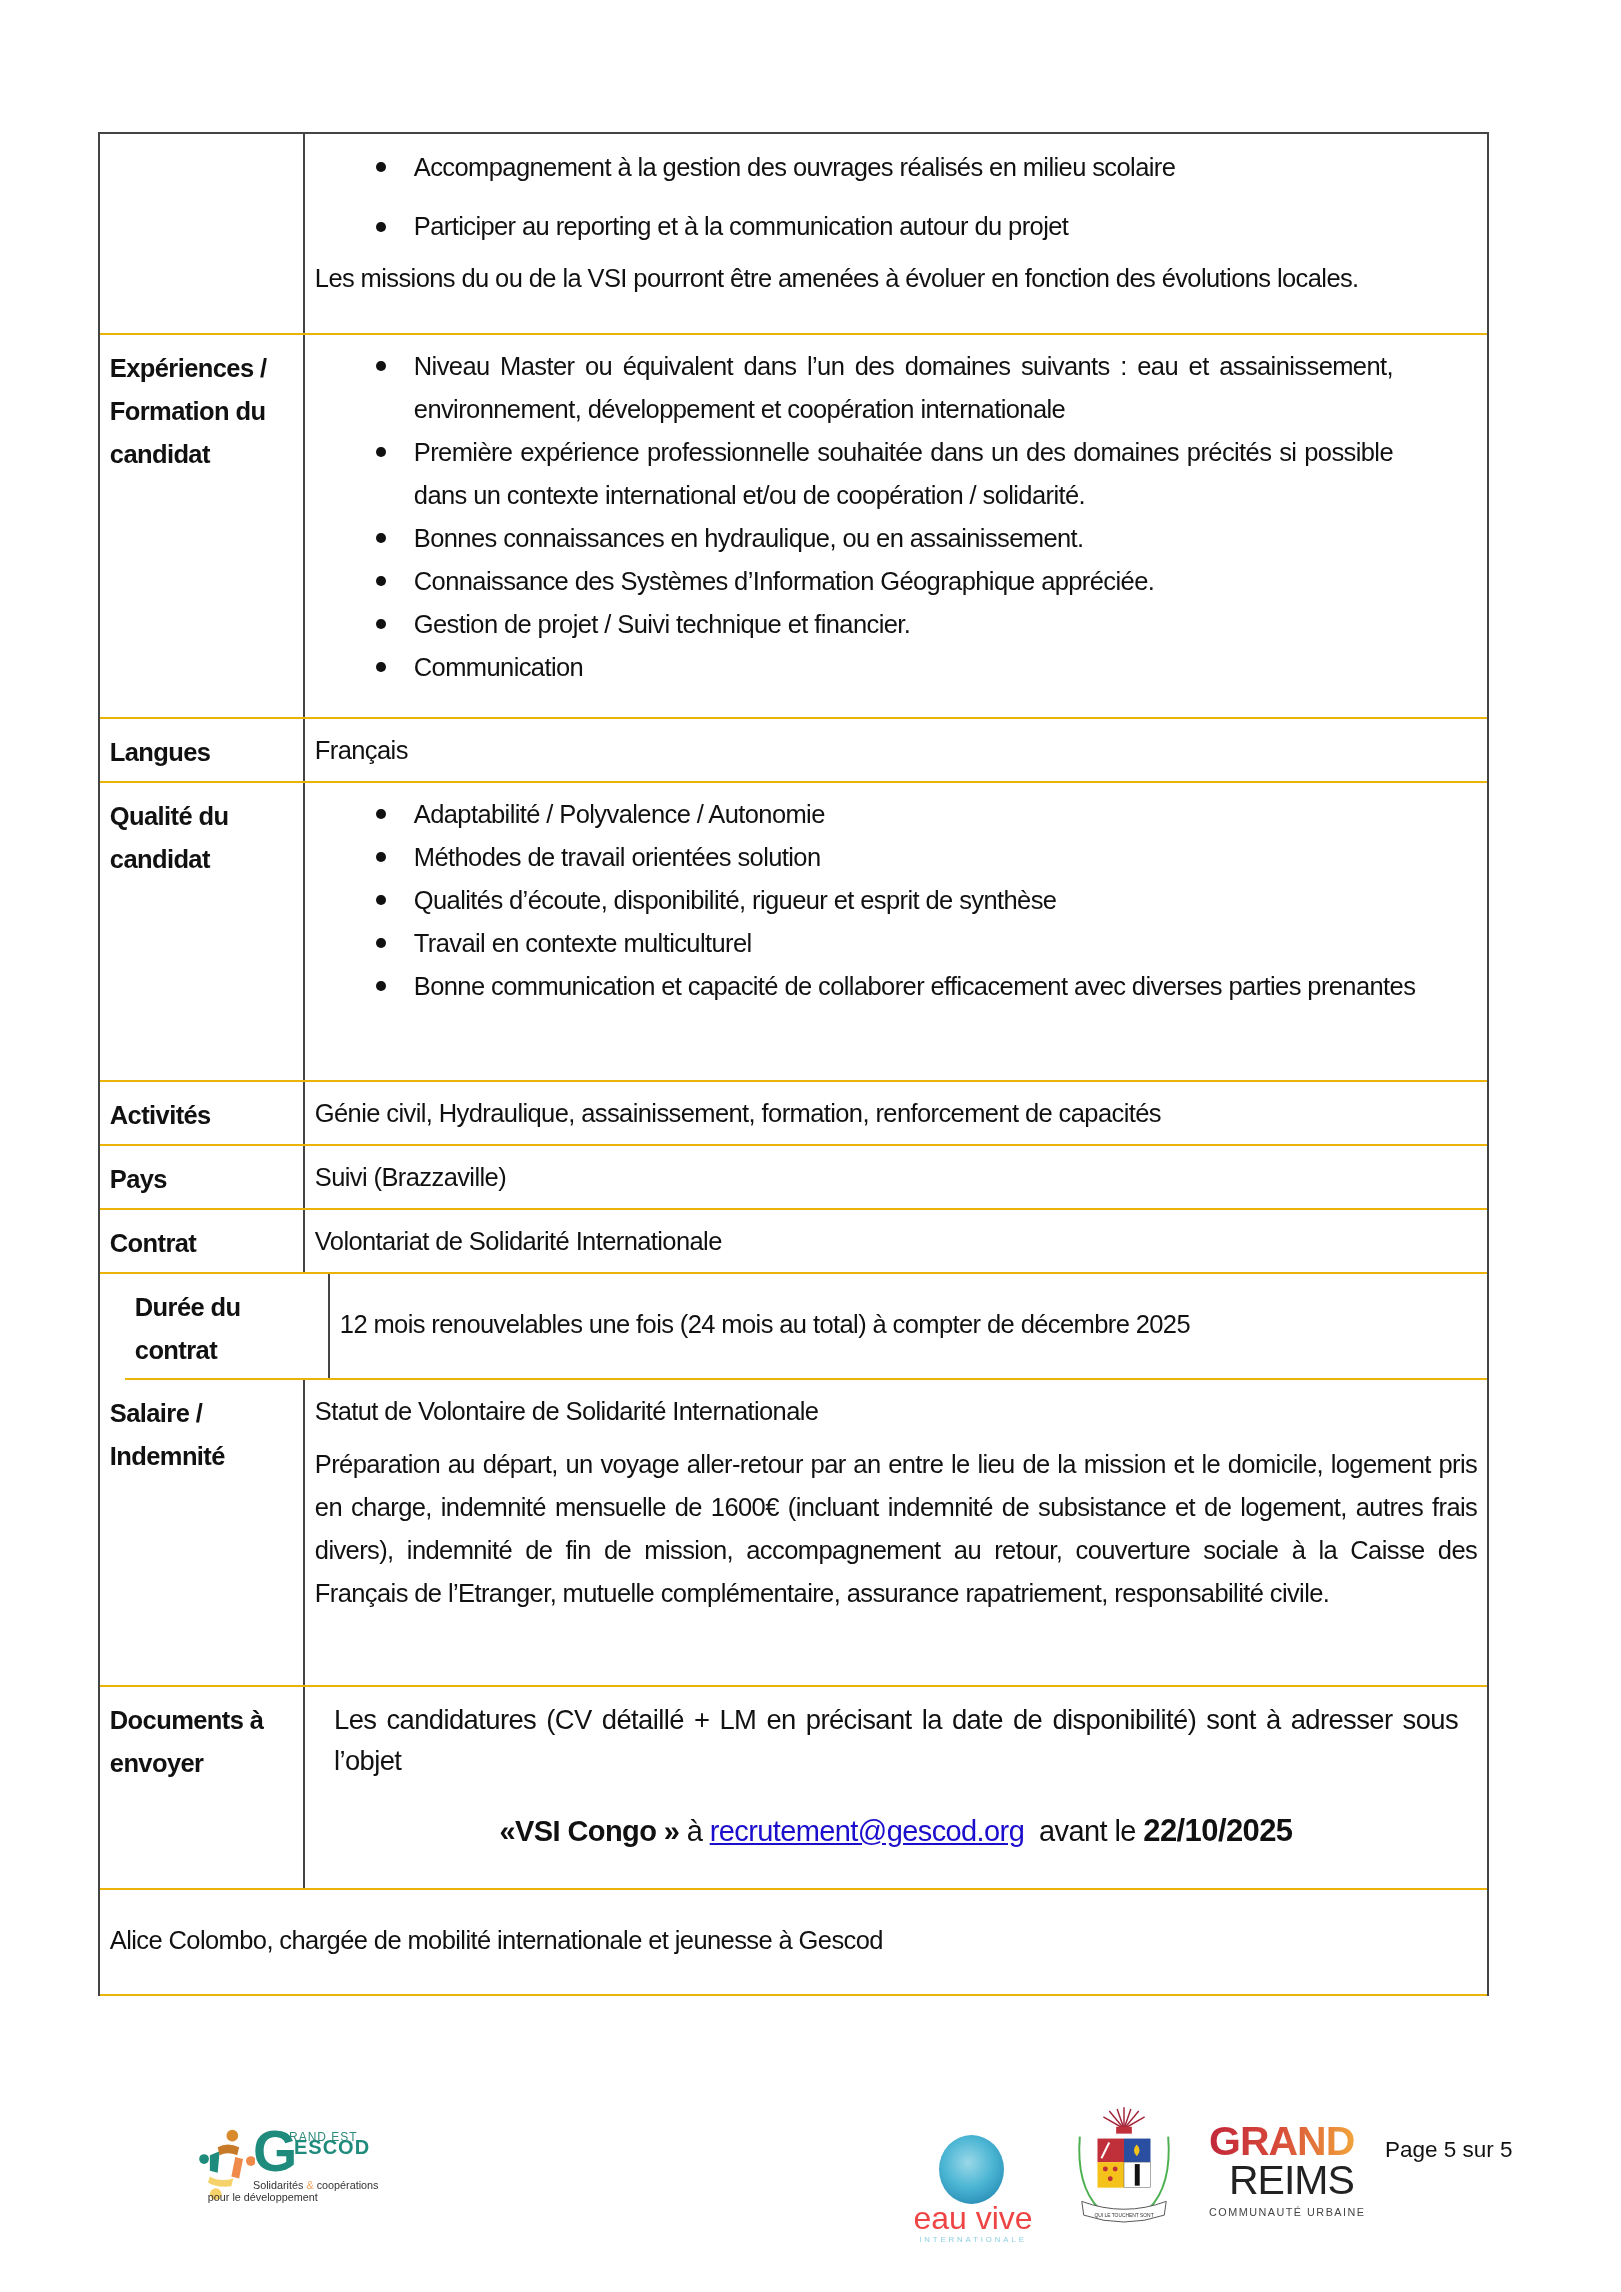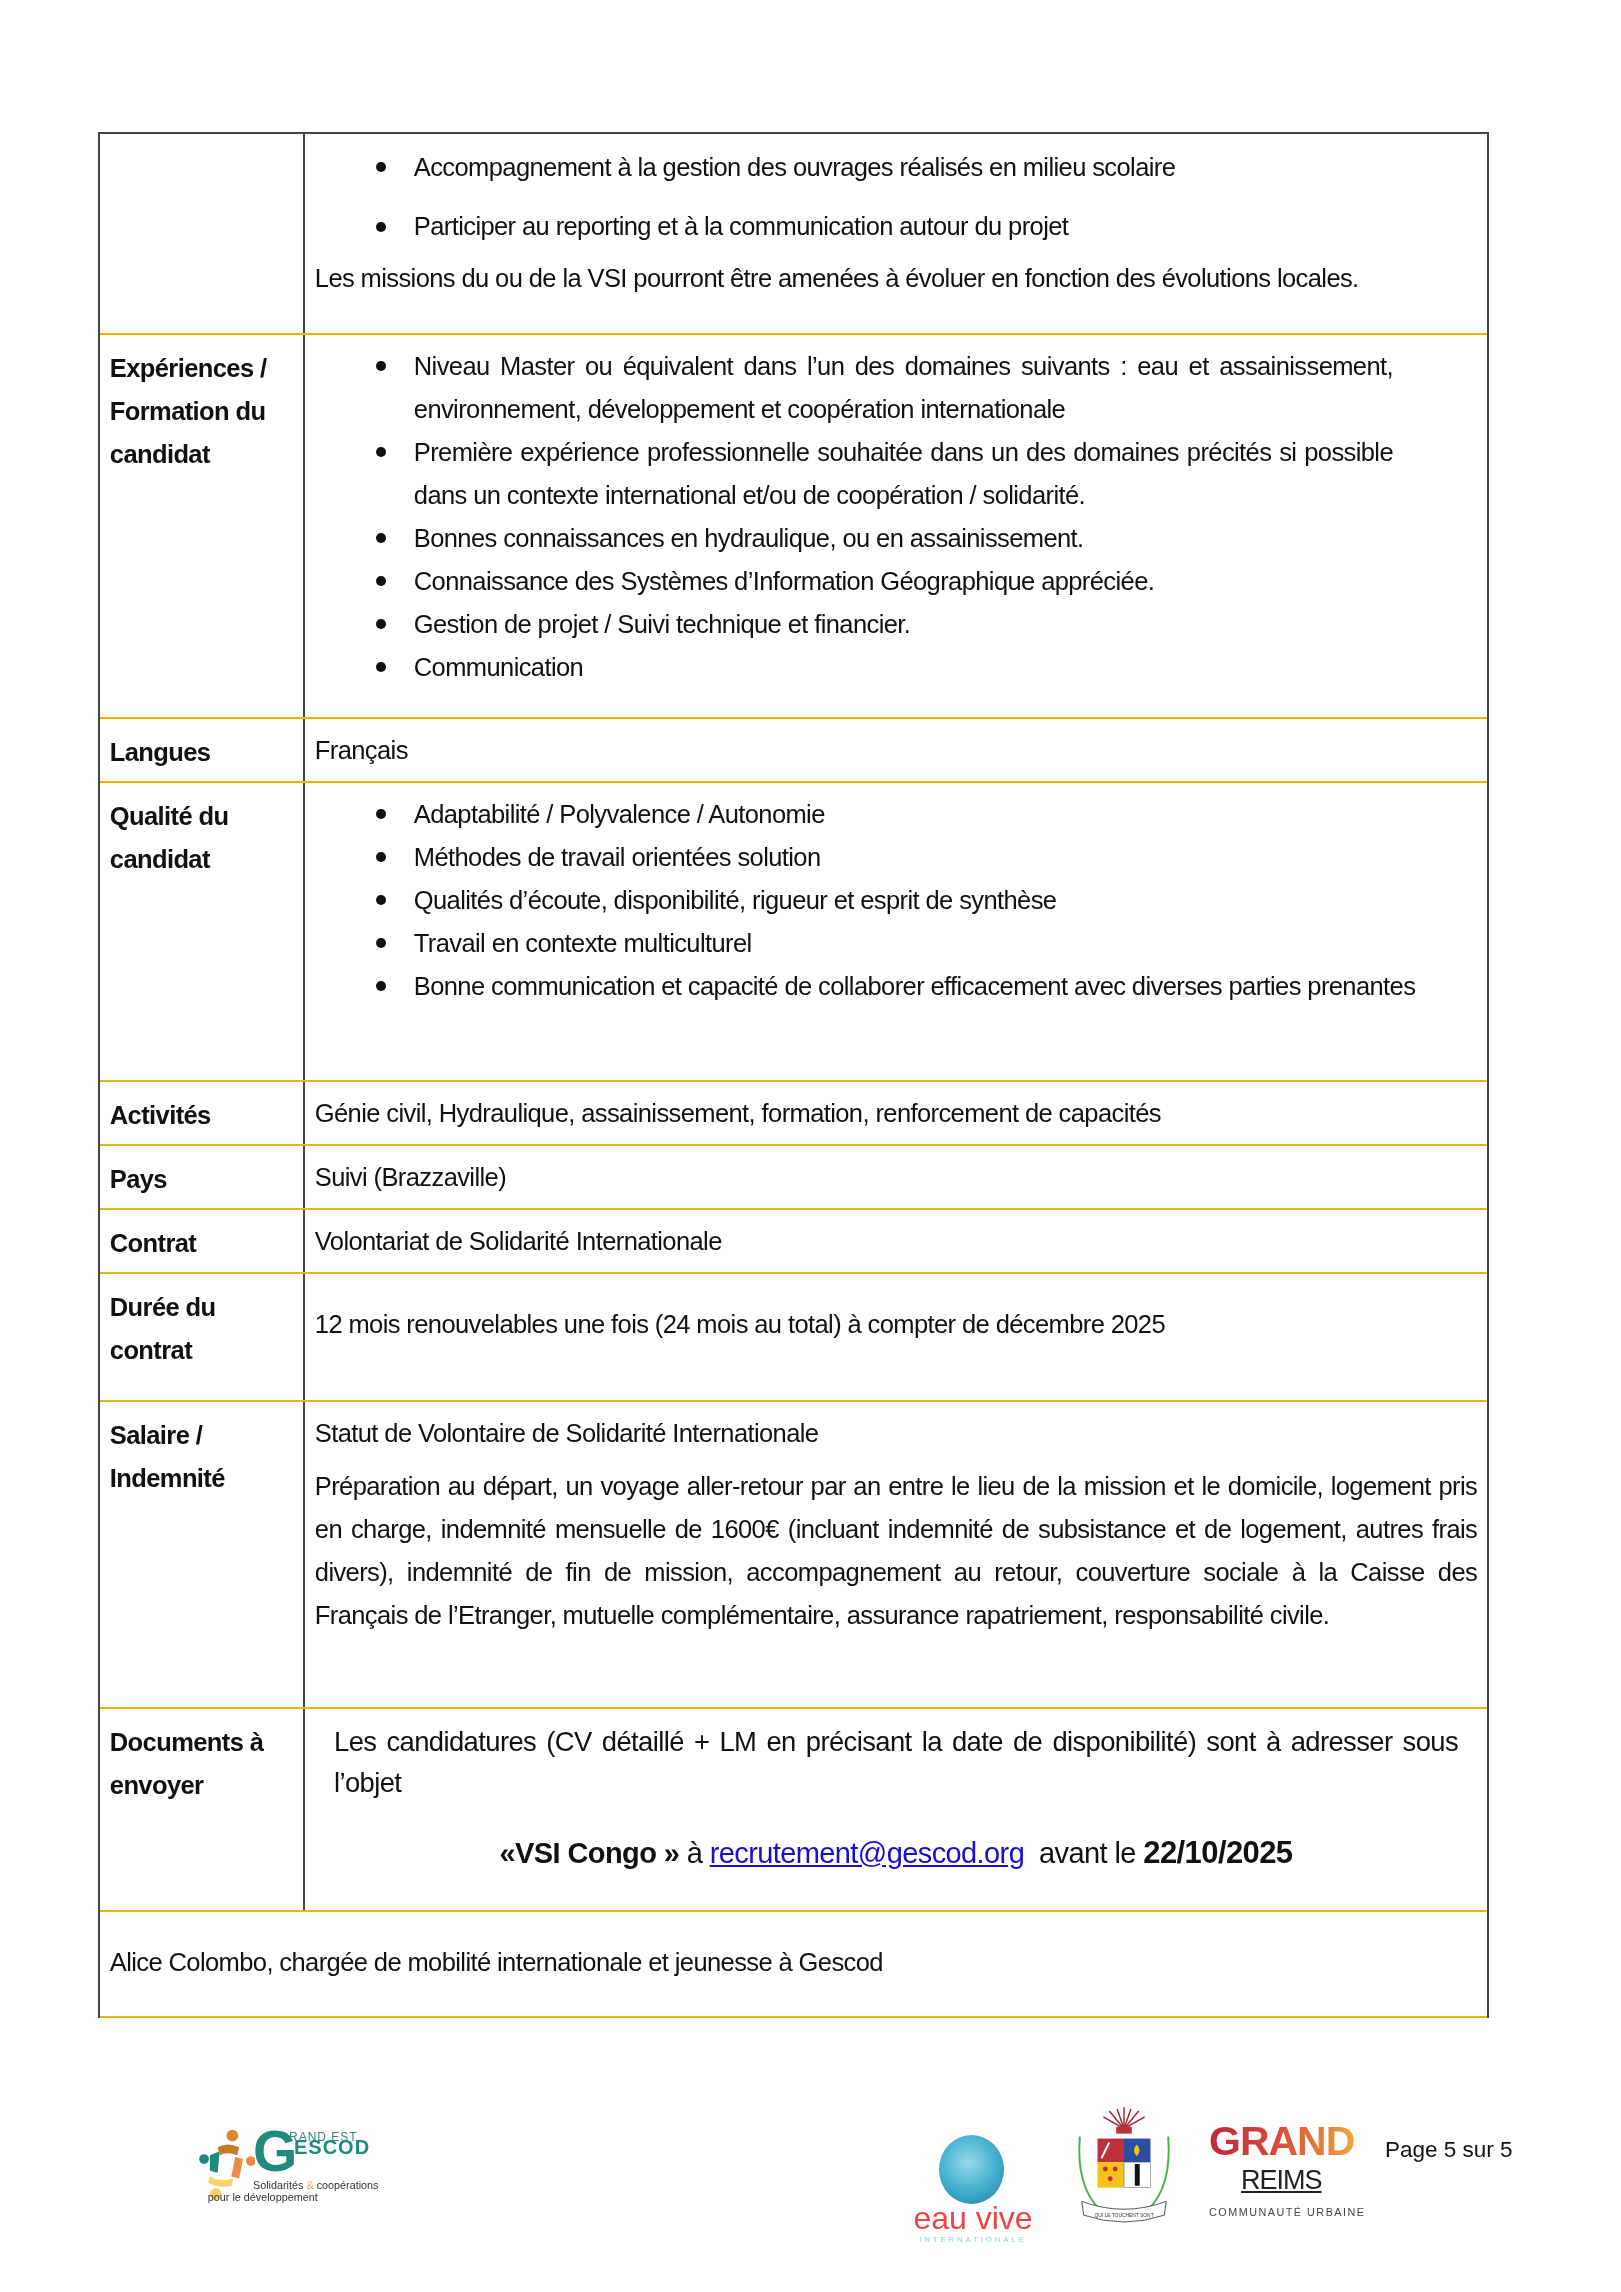--- a/index.html
+++ b/index.html
@@ -34,21 +34,21 @@
     .r-missions { height: 201px; }
     .r-missions .content { padding-top: 11.8px; }
     .r-exp { height: 384px; }
     .r-exp .content { padding-top: 9.8px; padding-right: 94px; }
     .r-lang { height: 64px; }
     .r-qual { height: 299px; }
     .r-qual .content { padding-top: 9.8px; }
     .r-act { height: 64px; }
     .r-pays { height: 64px; }
     .r-contrat { height: 64px; }
-    .r-duree { height: 128px; }
+    .r-duree { height: 106px; margin-left: 25px; }
     .r-duree .content { padding-top: 29px; }
     .r-sal { height: 307px; }
     .r-docs { height: 203px; }
     .r-docs .content { padding: 11.8px 29px 0 29px; font-size: 27.4px; line-height: 41px; }
     .r-docs .subject-line { text-align: center; margin-top: 29px; font-size: 29px; }
     .r-docs .bold { font-weight: bold; }
     .r-docs .deadline { font-weight: bold; font-size: 31px; }
     .email-link { color: #1a0dcc; text-decoration: underline; }
     .r-pers { height: 106px; }
     .r-pers .content { padding-top: 29px; }
@@ -67,21 +67,21 @@
     .eauvive { left: 907px; top: 2135px; width: 132px; height: 113px; }
     .eauvive .drop { position: absolute; left: 32px; top: 0; width: 65px; height: 69px; border-radius: 50%;
       background: radial-gradient(circle at 45% 40%, #9ad8e8 0%, #4cb6d4 45%, #2a8fb8 80%, rgba(255,255,255,0) 82%); }
     .eauvive .name { position: absolute; left: 0; top: 67px; width: 132px; text-align: center; font-size: 32px; color: #ef4444; line-height: 33px; }
     .eauvive .sub { position: absolute; left: 0; top: 100px; width: 132px; text-align: center; font-size: 7.8px; letter-spacing: 2.9px; color: #8ccfe0; }
 
     .crest { left: 1070px; top: 2107px; width: 108px; height: 123px; }
     .rei { left: 1209px; top: 2120px; width: 165px; height: 108px; }
     .rei .g { position: absolute; left: 0; top: 0; font-size: 41px; font-weight: bold; letter-spacing: -1px; line-height: 43px;
       background: linear-gradient(90deg, #c2283a 0%, #d6473a 45%, #f0a43a 100%); -webkit-background-clip: text; background-clip: text; color: transparent; }
-    .rei .r { position: absolute; left: 32px; top: 39px; font-size: 27px; color: #222; letter-spacing: -1px; line-height: 43px; text-decoration: underline; }
+    .rei .r { position: absolute; left: 20px; top: 39px; font-size: 41px; color: #222; letter-spacing: -1px; line-height: 43px; }
     .rei .c { position: absolute; left: 0; top: 86px; font-size: 10.8px; letter-spacing: 1.5px; color: #444; white-space: nowrap; }
 
     .page-num { position: absolute; left: 1385px; top: 2137px; font-family: "Liberation Sans", sans-serif; font-size: 22.5px; color: #111; }
   </style>
 </head>
 <body>
 
 <div class="table">
 
   <div class="row r-missions">

